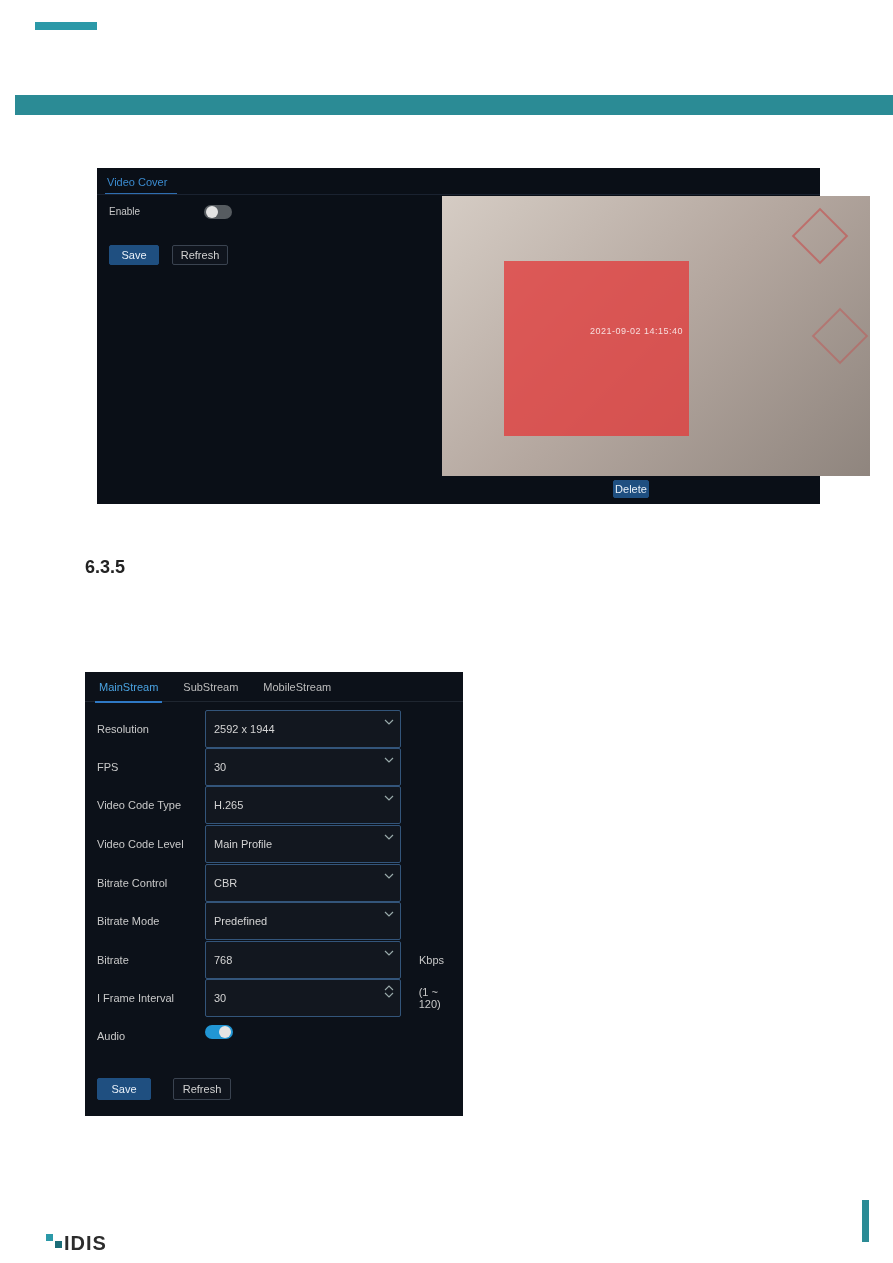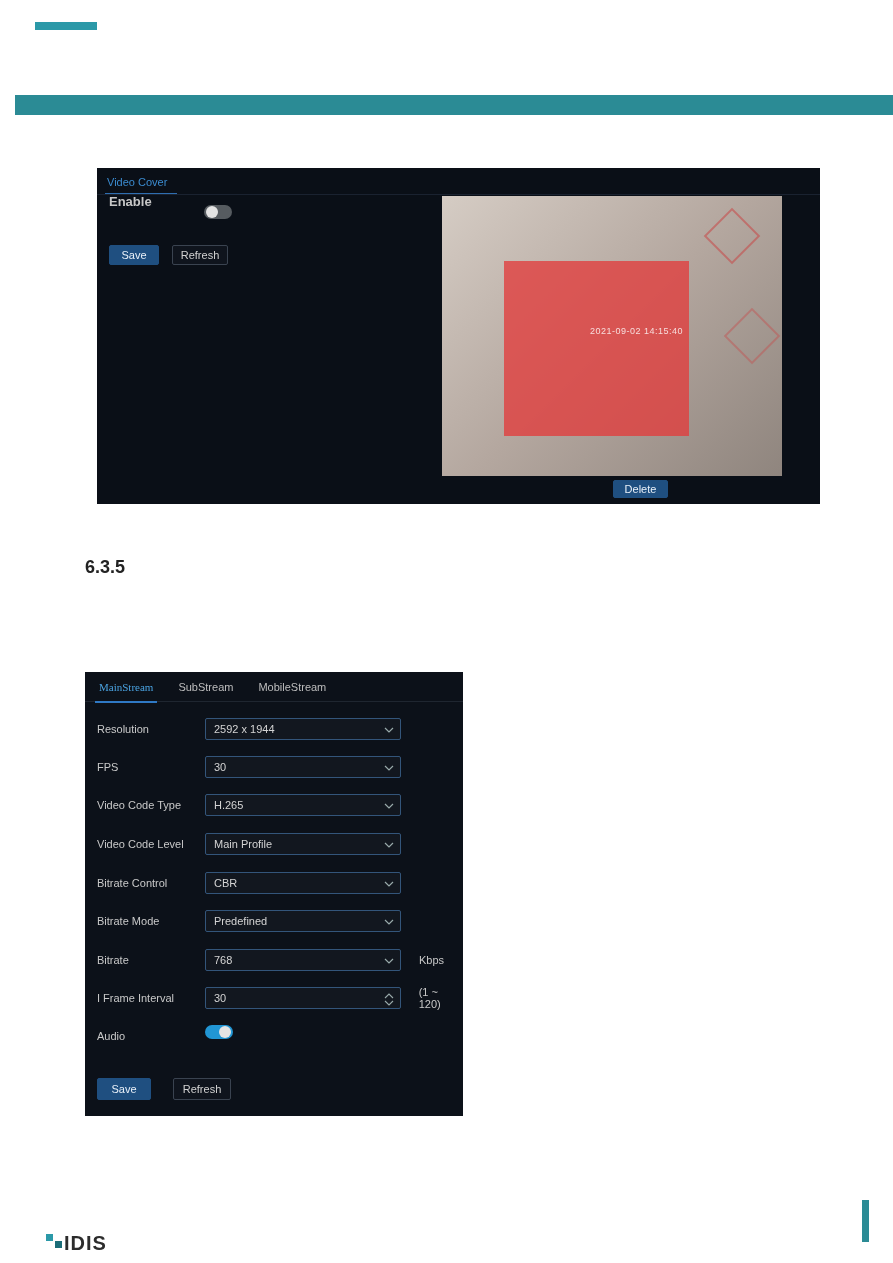--- a/index.html
+++ b/index.html
@@ -32,21 +32,21 @@
   }
   .panel1 .tab-underline {
     position: absolute; top: 25px; left: 8px; width: 72px; height: 2px;
     background: #2f6eb0;
   }
   .panel1 .tab-underline-full {
     position: absolute; top: 26px; left: 0; right: 0; height: 1px;
     background: #1a2230;
   }
   .panel1 .enable-lbl {
-    position: absolute; top: 26px; left: 12px; color: #c7c7c7; font-size: 13px; font-weight: bold;
+    position: absolute; top: 38px; left: 12px; color: #c7c7c7; font-size: 10px;
   }
   .switch {
     display:inline-block; position: relative;
     width: 28px; height: 14px; border-radius: 7px;
   }
   .switch.off { background: #565b60; }
   .switch.on  { background: #2196d4; }
   .switch .knob {
     position: absolute; top: 1px; width: 12px; height: 12px;
     border-radius: 50%; background: #e4e4e4;
@@ -59,63 +59,63 @@
     font-size: 11px; color: #d2d2d2;
     border-radius: 2px; cursor: pointer;
   }
   .btn-primary { background: #1f4f80; border: 1px solid #1f4f80; color: #e8f0f8; }
   .btn-ghost   { background: #0f141d; border: 1px solid #3a4350; }
   .panel1-save   { position: absolute; top: 77px; left: 12px;  width: 50px; height: 20px; }
   .panel1-refresh{ position: absolute; top: 77px; left: 75px; width: 56px; height: 20px; }
 
   .preview {
     position: absolute; top: 28px; left: 345px;
-    width: 340px; height: 280px;
+    width: 428px; height: 280px;
     background: linear-gradient(135deg, #d5ccc4 0%, #b4a79f 50%, #8f857e 100%);
     overflow: hidden;
   }
   .preview .redrect {
     position: absolute; top: 65px; left: 62px;
     width: 185px; height: 175px;
     background: rgba(225,60,60,0.78);
   }
   .preview .ts {
     position: absolute; top: 130px; left: 148px;
     color: rgba(255,255,255,0.8); font-size: 9px; letter-spacing: .5px;
   }
   .preview .tri {
     position: absolute; border: 2px solid rgba(200,70,70,.4);
     width: 40px; height: 40px; transform: rotate(45deg);
   }
   .preview .tri1 { top: 20px; right: 30px; border-color: rgba(200,70,70,.55); }
   .preview .tri2 { top: 120px; right: 10px; }
-  .panel1-delete { position: absolute; bottom: 6px; left: 516px; width: 55px; height: 18px; }
+  .panel1-delete { position: absolute; bottom: 6px; left: 516px; width: 36px; height: 18px; }
 
   .sec-title {
     position: absolute; top: 557px; left: 85px;
     font-weight: bold; font-size: 18px; color: #222;
   }
 
   
   .panel2 {
     position: absolute; top: 672px; left: 85px;
     width: 378px; height: 444px;
     background: #0c1119;
     color: #c8c8c8;
   }
   .p2-tabs { position: absolute; top: 0; left: 0; right: 0; height: 30px;
     border-bottom: 1px solid #1f2630; display:flex; align-items:center; gap: 25px; padding-left: 14px;}
   .p2-tab { font-size: 11px; color: #bdbdbd; cursor:pointer; position:relative; padding: 9px 0; }
-  .p2-tab.active { color: #4aa2e0; font-family: Liberation Serif, serif; }
+  .p2-tab.active { color: #4aa2e0; }
   .p2-tab.active::after { content:""; position:absolute; left:-4px; right:-4px; bottom:-1px; height:2px; background:#2f79c5; }
 
   .p2-row { position: absolute; left: 12px; display:flex; align-items:center; height: 22px; }
   .p2-label { width: 108px; font-size: 11px; color: #c9c9c9; }
   .p2-select {
-    width: 196px; height: 22px; background: #12171f;
+    width: 196px; height: 38px; background: #12171f;
     border: 1px solid #33557a; border-radius: 2px;
     color: #d4d4d4; font-size: 11px; padding-left: 8px;
     display:flex; align-items:center; position:relative;
   }
   .p2-select .chev { position:absolute; right:6px; top:6px; }
   .chev-svg { width:10px; height:10px; }
   .p2-spinner { position:absolute; right:4px; top:2px; width:12px; height:18px;
     display:flex; flex-direction:column; justify-content:center; gap:1px;}
   .p2-suffix { margin-left: 18px; font-size: 11px; color: #c9c9c9; }
 

